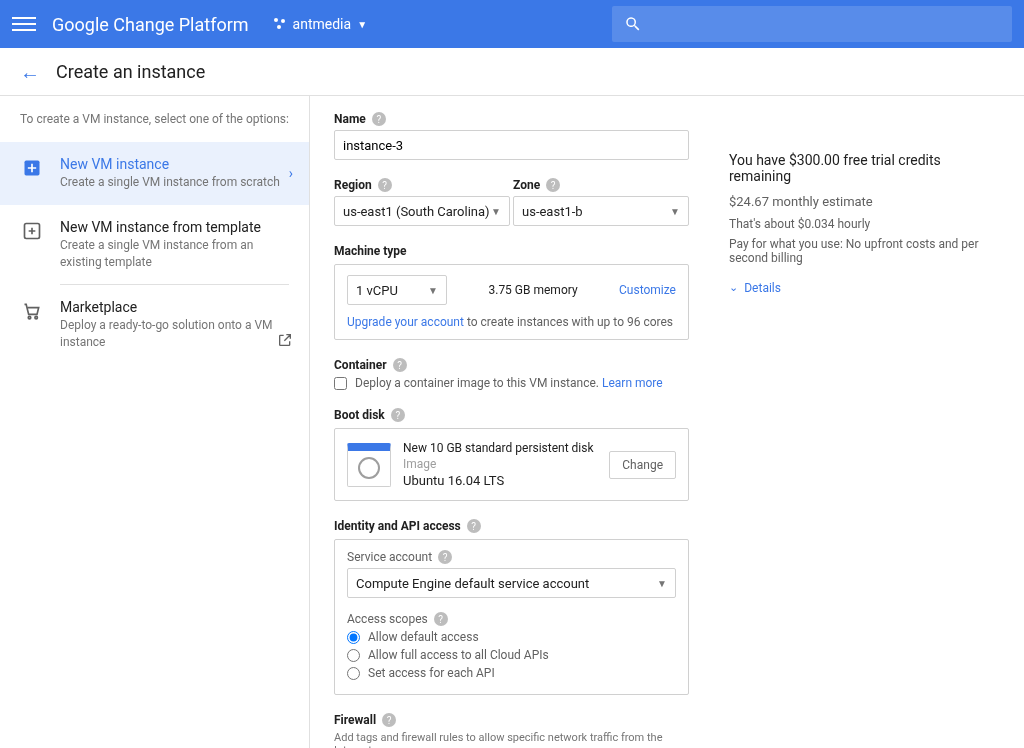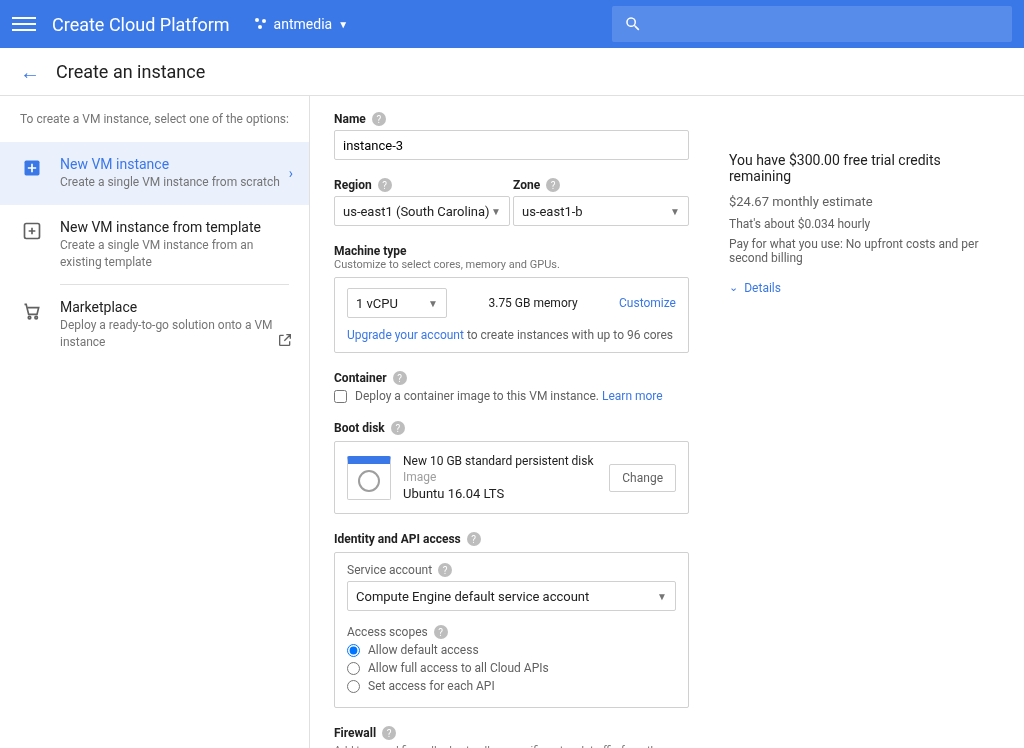--- a/index.html
+++ b/index.html
@@ -83,21 +83,21 @@
 </style>
 </head>
 <body>
 
 <div class="topbar">
   <div class="menu-icon">
       <div></div>
       <div></div>
       <div></div>
     </div>
-  <div class="gcp-title">Create Cloud Platform</div>
+  <div class="gcp-title">Google Change Platform</div>
   <div class="project">
     <span class="dots">
       <svg viewBox="0 0 14 14">
           <circle cx="3" cy="3" r="2" fill="#fff"></circle>
           <circle cx="10" cy="4" r="2" fill="#fff"></circle>
           <circle cx="6" cy="10" r="2" fill="#fff"></circle>
         </svg>
     </span>
     <span>antmedia</span>
     <span class="caret">▼</span>
@@ -196,21 +196,20 @@
             </div>
           <div class="select">
               <span>us-east1-b</span>
               <span class="caret">▼</span>
             </div>
         </div>
       </div>
 
       <div class="group">
         <div class="label">Machine type</div>
-        <div class="sublabel">Customize to select cores, memory and GPUs.</div>
         <div class="machinebox">
           <div class="machine-top">
             <div class="select vcpu">
                 <span>1 vCPU</span>
                 <span class="caret">▼</span>
               </div>
             <span class="mem">3.75 GB memory</span>
             <span class="customize">Customize</span>
           </div>
           <div class="upgrade"><a>Upgrade your account</a><span> to create instances with up to 96 cores</span></div>

